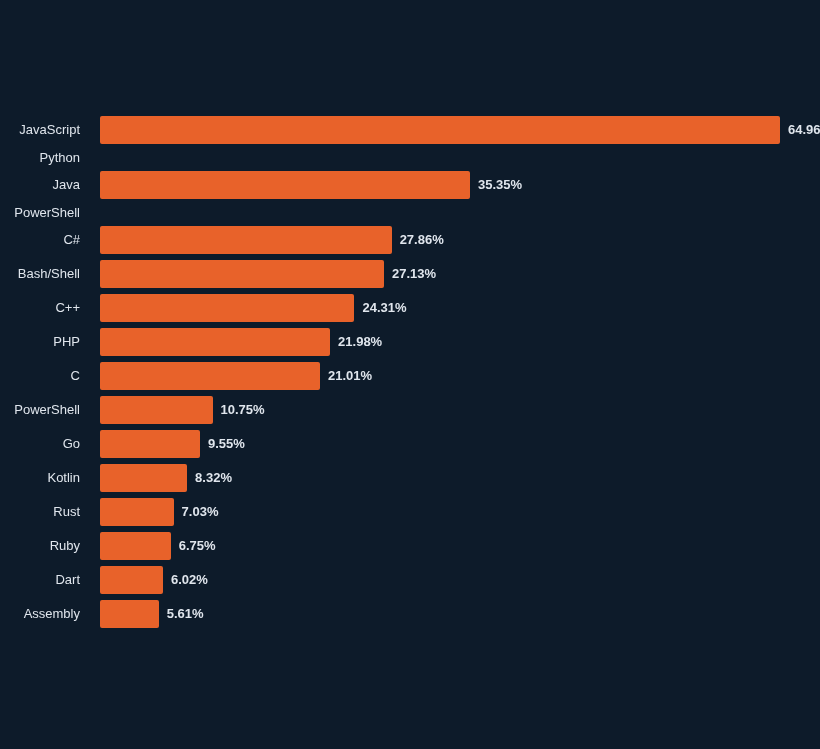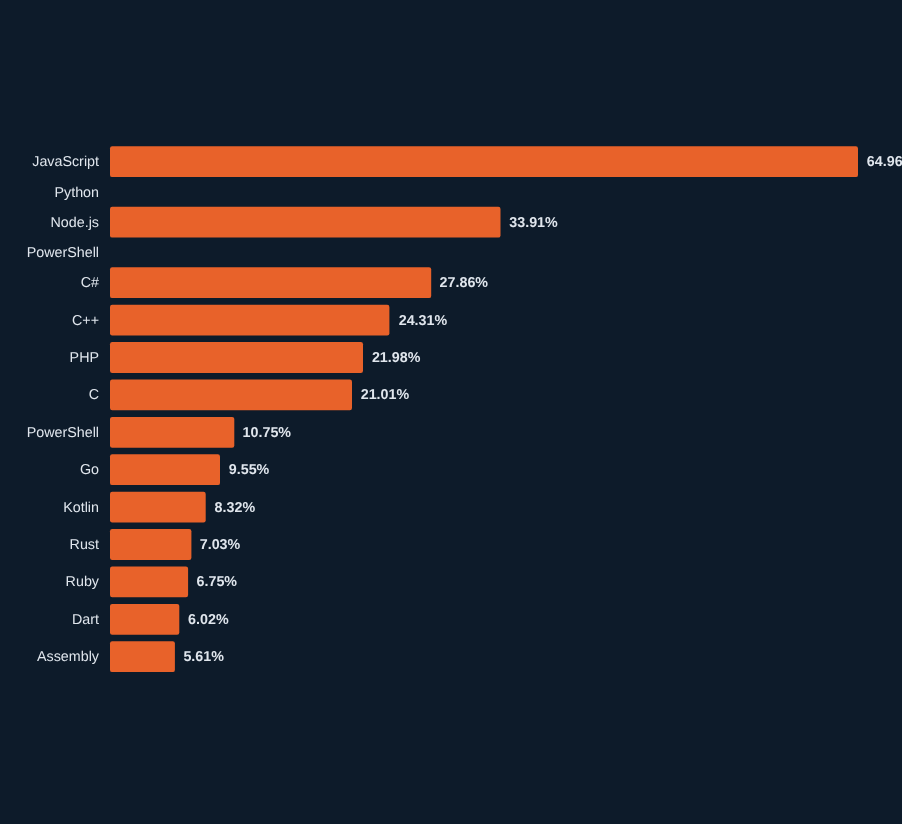--- a/index.html
+++ b/index.html
@@ -24,21 +24,21 @@
       display: flex;
       align-items: center;
       margin-bottom: 6px;
     }
 
     .bar-label {
       width: 90px;
       text-align: right;
       color: #e0e6ed;
       font-size: 13px;
-      padding-right: 10px;
+      padding-right: 20px;
       flex-shrink: 0;
     }
 
     .bar-track {
       flex: 1;
       display: flex;
       align-items: center;
     }
 
     .bar-fill {
@@ -64,34 +64,41 @@
       <div class="bar-label">JavaScript</div>
       <div class="bar-track">
         <div class="bar-fill" style="width: 680px;"></div>
         <div class="bar-value">64.96%</div>
       </div>
     </div>
     <div class="bar-row">
       <div class="bar-label">Python</div>
     </div>
     <div class="bar-row">
-      <div class="bar-label">Node.js</div>
+      <div class="bar-label">Java</div>
       <div class="bar-track">
-        <div class="bar-fill" style="width: 354.969px;"></div>
-        <div class="bar-value">33.91%</div>
+        <div class="bar-fill" style="width: 370.043px;"></div>
+        <div class="bar-value">35.35%</div>
       </div>
     </div>
     <div class="bar-row">
       <div class="bar-label">PowerShell</div>
     </div>
     <div class="bar-row">
       <div class="bar-label">C#</div>
       <div class="bar-track">
         <div class="bar-fill" style="width: 291.638px;"></div>
         <div class="bar-value">27.86%</div>
+      </div>
+    </div>
+    <div class="bar-row">
+      <div class="bar-label">Bash/Shell</div>
+      <div class="bar-track">
+        <div class="bar-fill" style="width: 283.996px;"></div>
+        <div class="bar-value">27.13%</div>
       </div>
     </div>
     <div class="bar-row">
       <div class="bar-label">C++</div>
       <div class="bar-track">
         <div class="bar-fill" style="width: 254.477px;"></div>
         <div class="bar-value">24.31%</div>
       </div>
     </div>
     <div class="bar-row">

